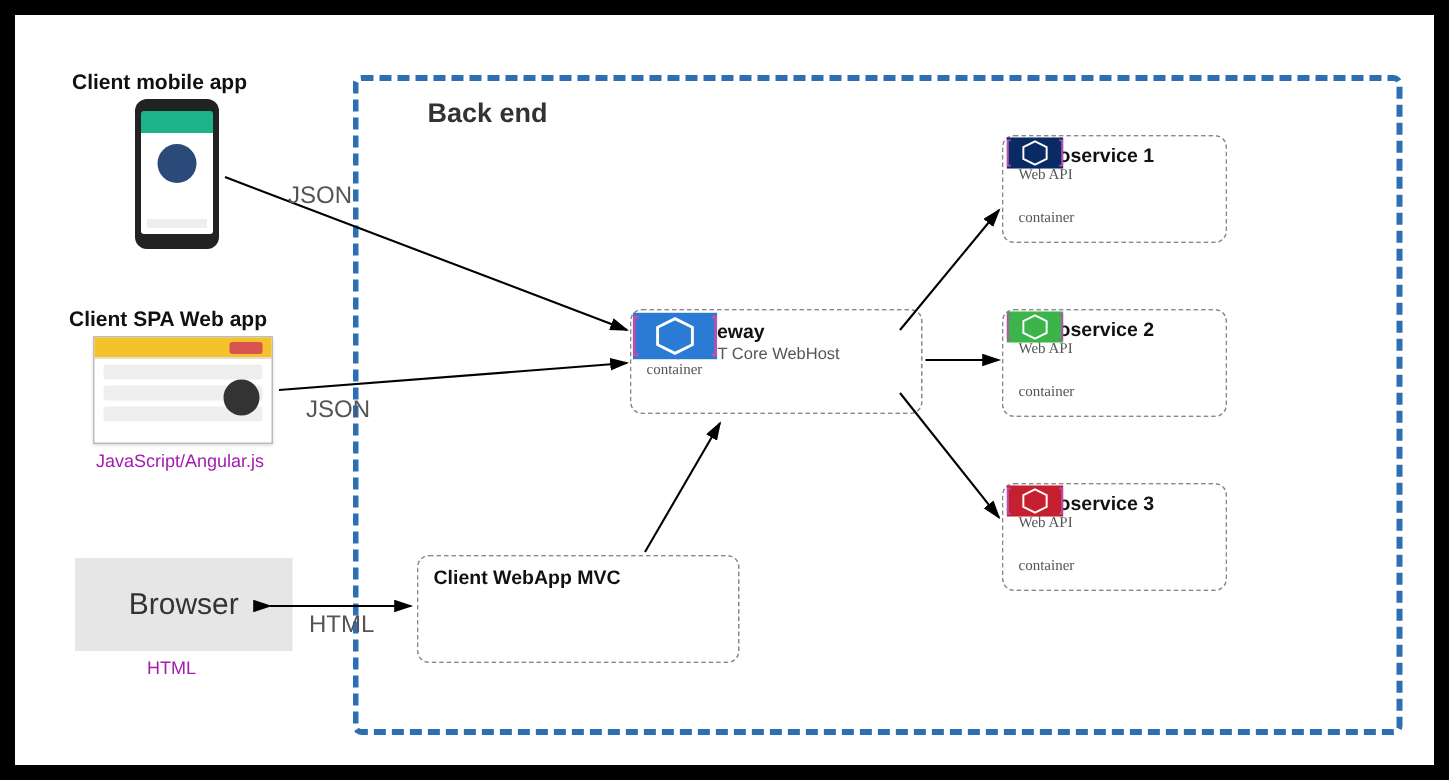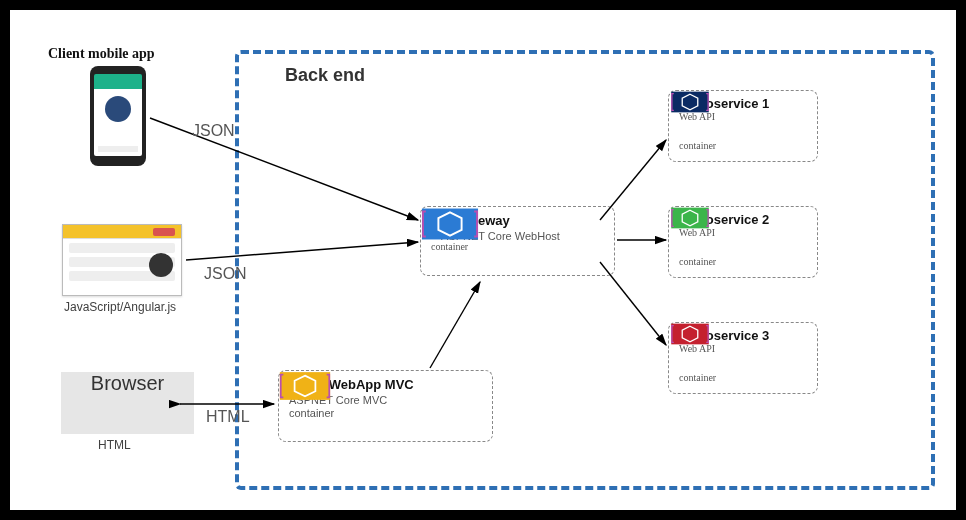--- a/index.html
+++ b/index.html
@@ -26,26 +26,25 @@
     position: absolute;
     font-weight: 600;
     font-size: 18px;
     color: #333;
   }
   .section-title {
     position: absolute;
     font-weight: 600;
     font-size: 14px;
     color: #111;
-    font-family: Liberation Serif, serif;
   }
   .subcaption {
     position: absolute;
     font-size: 12px;
-    color: #404040;
+    color: #a21caf;
     font-family: "Segoe UI Light", "Segoe UI", Arial, sans-serif;
   }
   .edge-label {
     position: absolute;
     font-size: 16px;
     color: #555;
     font-family: "Segoe UI Light", "Segoe UI", Arial, sans-serif;
   }
   .dashed-node {
     position: absolute;
@@ -100,45 +99,45 @@
     background: #fff;
     border: 1px solid #bbb;
     box-shadow: 0 1px 2px rgba(0,0,0,.15);
   }
   .spa-header{height:14px;background:#f4c22b;border-bottom:1px solid #ddd;position:relative;}
   .spa-header::after{content:"";position:absolute;right:6px;top:3px;width:22px;height:8px;background:#d9534f;border-radius:2px;}
   .spa-row{height:10px;margin:4px 6px;background:#eee;border-radius:2px;}
   .spa-circle{position:absolute;right:8px;top:28px;width:24px;height:24px;border-radius:50%;background:#333;}
   .browser-box {
     position: absolute;
-    width: 133px; height: 62px;
+    width: 145px; height: 62px;
     background: #e6e6e6;
-    display:flex;align-items:flex-start;justify-content:center;
+    display:flex;align-items:center;justify-content:center;
     font-size: 20px;
     font-family: "Segoe UI Light","Segoe UI",Arial,sans-serif;
     color:#333;
-    margin-left:11px;
   }
   svg { position: absolute; top:0; left:0; }
 </style>
 </head>
 <body>
 
 <div class="canvas">
 
   <div class="backend-box" style="left:225px; top:40px; width:700px; height:440px;"></div>
   <div class="backend-title" style="left:255px; top:55px;margin-left:20px;">Back end</div>
 
   <div class="section-title" style="left:38px; top:36px;">Client mobile app</div>
   <div class="phone" style="left:80px; top:56px;">
     <div class="phone-screen">
         <div class="bar1"></div>
       </div>
   </div>
 
+  <div class="section-title" style="left:36px; top:194px;">Client SPA Web app</div>
   <div class="spa" style="left:52px; top:214px;">
     <div class="spa-header"></div>
     <div class="spa-row"></div>
       <div class="spa-row"></div>
       <div class="spa-row"></div>
     <div class="spa-circle"></div>
   </div>
   <div class="subcaption" style="left:54px; top:290px;">JavaScript/Angular.js</div>
 
   <div class="browser-box" style="left:40px; top:362px;">
@@ -157,31 +156,20 @@
     <polygon points="30,5 42,11 42,23 30,29 18,23 18,11" fill="none" stroke="#fff" stroke-width="2"></polygon>
   </svg>
         </span>
       <span class="node-sub">ASPNET Core WebHost</span>
     </div>
   <div class="node-small" style="margin-top: -2px;">container</div>
     </div>
 
   <div class="dashed-node" style="left:268px; top:360px; width:215px; height:72px; padding:6px 10px;">
     <div class="node-title">Client WebApp MVC</div>
-    <div style="display:flex; align-items:center; gap:10px; margin-top:2px;">
-      <span class="node-sub" style="max-width:100px;">ASPNET Core MVC container</span>
-      <span class="container-icon">
-          <svg width="52" height="30" viewBox="0 0 60 34">
-    <rect x="1" y="1" width="58" height="32" fill="#f0b216" stroke="#555" stroke-width="0"></rect>
-    <path d="M5 4 L2 4 L2 30 L5 30" fill="none" stroke="#b84fb0" stroke-width="2"></path>
-    <path d="M55 4 L58 4 L58 30 L55 30" fill="none" stroke="#b84fb0" stroke-width="2"></path>
-    <polygon points="30,5 42,11 42,23 30,29 18,23 18,11" fill="none" stroke="#fff" stroke-width="2"></polygon>
-  </svg>
-        </span>
-    </div>
   </div>
 
   <div class="dashed-node" style="left:658px; top:80px; width:150px; height:72px; padding:5px 10px;">
     <div class="node-title">Microservice 1</div>
     <div class="node-small">Web API</div>
     <span class="container-icon"><svg width="42" height="22" viewBox="0 0 60 34">
     <rect x="1" y="1" width="58" height="32" fill="#0a2a63" stroke="#555" stroke-width="0"></rect>
     <path d="M5 4 L2 4 L2 30 L5 30" fill="none" stroke="#b84fb0" stroke-width="2"></path>
     <path d="M55 4 L58 4 L58 30 L55 30" fill="none" stroke="#b84fb0" stroke-width="2"></path>
     <polygon points="30,5 42,11 42,23 30,29 18,23 18,11" fill="none" stroke="#fff" stroke-width="2"></polygon>

